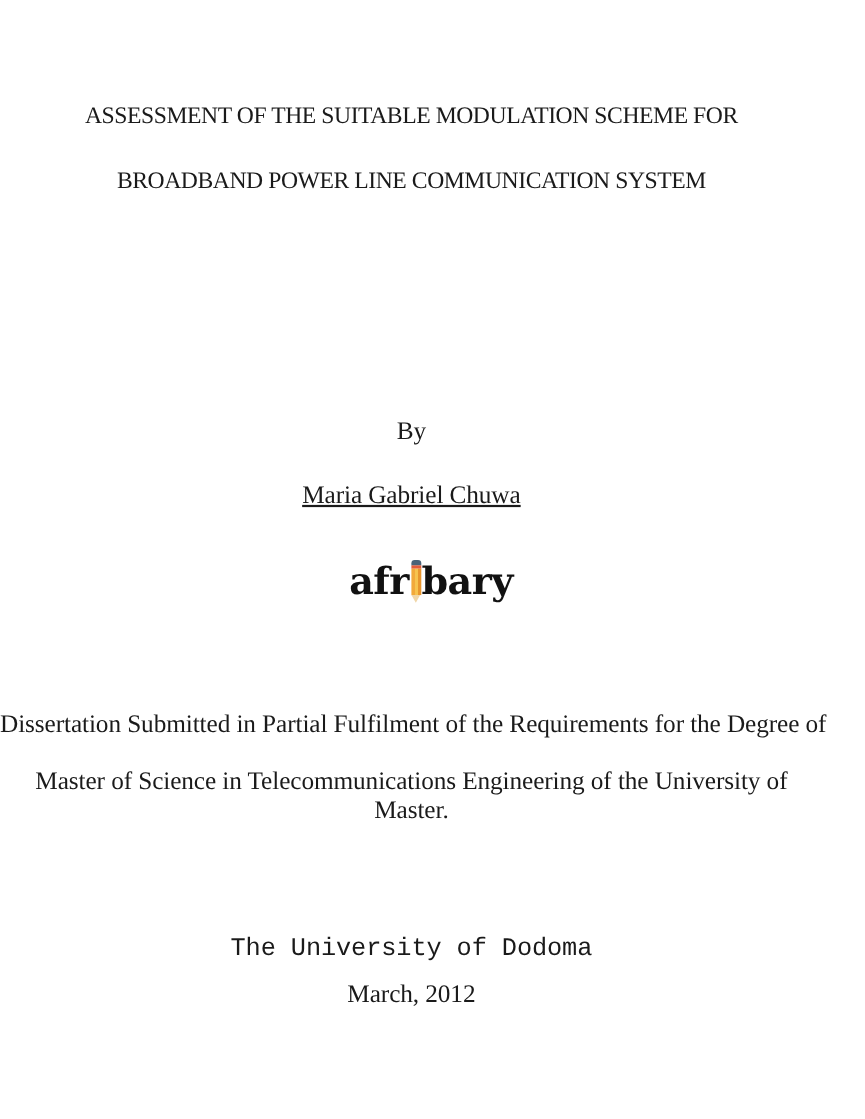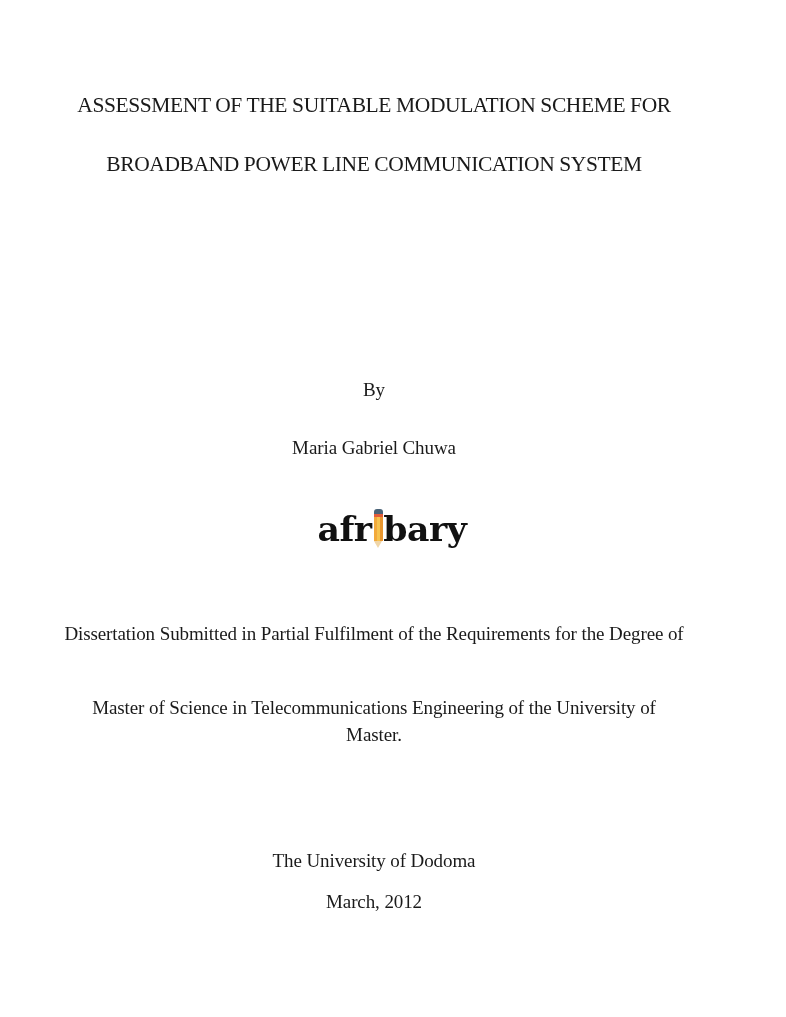--- a/index.html
+++ b/index.html
@@ -21,31 +21,31 @@
       width: 748px;
       text-align: center;
       white-space: nowrap;
       line-height: 1;
     }
     .title {
       font-size: 21.5px;
       letter-spacing: -0.4px;
     }
     .body-text {
-      font-size: 19px;
+      font-size: 23px;
       letter-spacing: -0.1px;
     }
     #title-line-1 { top: 95px; }
     #title-line-2 { top: 144px; margin-top: 10px; }
     #by-label { top: 380px; }
-    #author-name { top: 438px; }
-    #statement-line-1 { top: 624px; text-align: center; }
+    #author-name { top: 438px; text-decoration: underline; }
+    #statement-line-1 { top: 646px; text-align: center; }
     #statement-line-2 { top: 686px; margin-top: 12px; }
     #statement-line-3 { top: 725px; }
-    #institution { top: 851px; }
+    #institution { top: 851px; font-family: Liberation Mono, monospace; }
     #date { top: 892px; }
 
     
     .logo {
       position: absolute;
       top: 508px;
       left: 318px;
       height: 44px;
       display: flex;
       align-items: flex-end;

